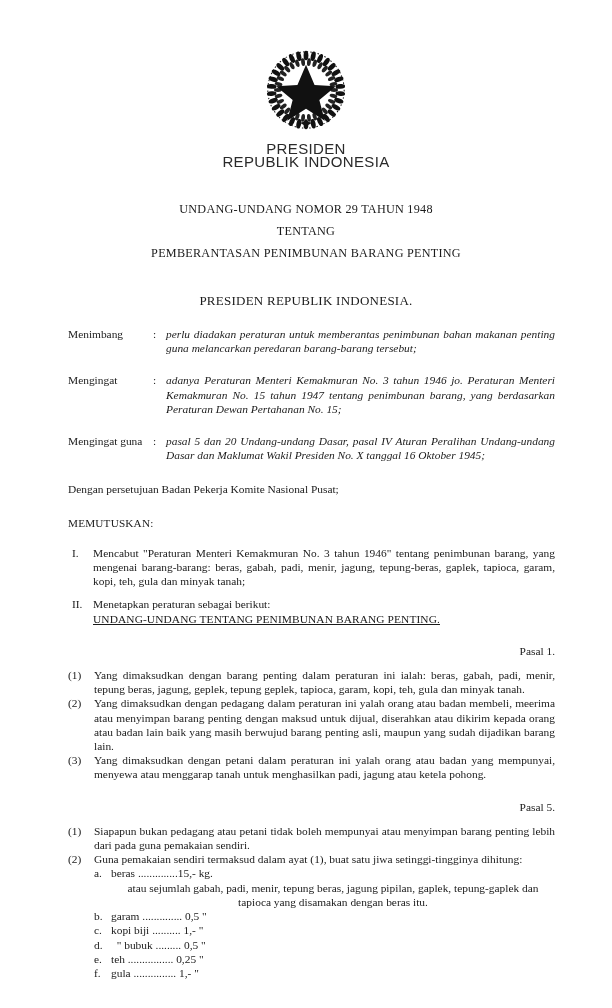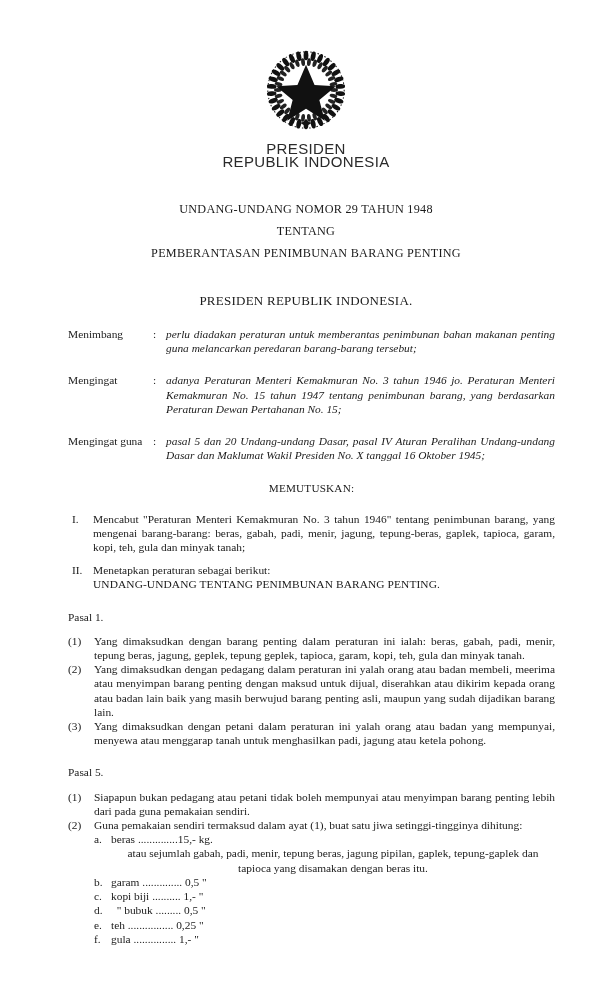--- a/index.html
+++ b/index.html
@@ -89,21 +89,20 @@
     text-align: justify;
     text-justify: inter-word;
     font-style: italic;
   }
 
   .consent-line {
     margin-top: 20px;
   }
 
   .decide-heading {
-    text-align: center;
     margin-top: 19px;
     font-size: 11.2px;
     letter-spacing: 0.2px;
   }
 
   
   .roman-list {
     margin-top: 16px;
   }
   .roman-item {
@@ -120,25 +119,26 @@
     box-sizing: border-box;
   }
   .roman-body {
     flex: 1 1 auto;
     text-align: justify;
   }
   .roman-body p { margin: 0; }
   .roman-sub {
     margin-top: 11px;
     letter-spacing: 0.1px;
+    text-decoration: underline;
   }
 
   
   .pasal-heading {
-    text-align: left;
+    text-align: right;
     margin-top: 18px;
     font-size: 11.4px;
   }
 
   .num-list {
     margin-top: 10px;
   }
   .num-item {
     display: flex;
     align-items: flex-start;
@@ -290,20 +290,21 @@
       <div class="clause-colon">:</div>
       <div class="clause-text">adanya Peraturan Menteri Kemakmuran No. 3 tahun 1946 jo. Peraturan Menteri Kemakmuran No. 15 tahun 1947 tentang penimbunan barang, yang berdasarkan Peraturan Dewan Pertahanan No. 15;</div>
     </div>
 
     <div class="clause">
       <div class="clause-label">Mengingat guna</div>
       <div class="clause-colon">:</div>
       <div class="clause-text">pasal 5 dan 20 Undang-undang Dasar, pasal IV Aturan Peralihan Undang-undang Dasar dan Maklumat Wakil Presiden No. X tanggal 16 Oktober 1945;</div>
     </div>
 
+    <div class="consent-line">Dengan persetujuan Badan Pekerja Komite Nasional Pusat;</div>
 
     <div class="decide-heading">MEMUTUSKAN:</div>
 
     <div class="roman-list">
       <div class="roman-item">
         <div class="roman-marker">I.</div>
         <div class="roman-body">Mencabut "Peraturan Menteri Kemakmuran No. 3 tahun 1946" tentang penimbunan barang, yang mengenai barang-barang: beras, gabah, padi, menir, jagung, tepung-beras, gaplek, tapioca, garam, kopi, teh, gula dan minyak tanah;</div>
       </div>
       <div class="roman-item">
         <div class="roman-marker">II.</div>

